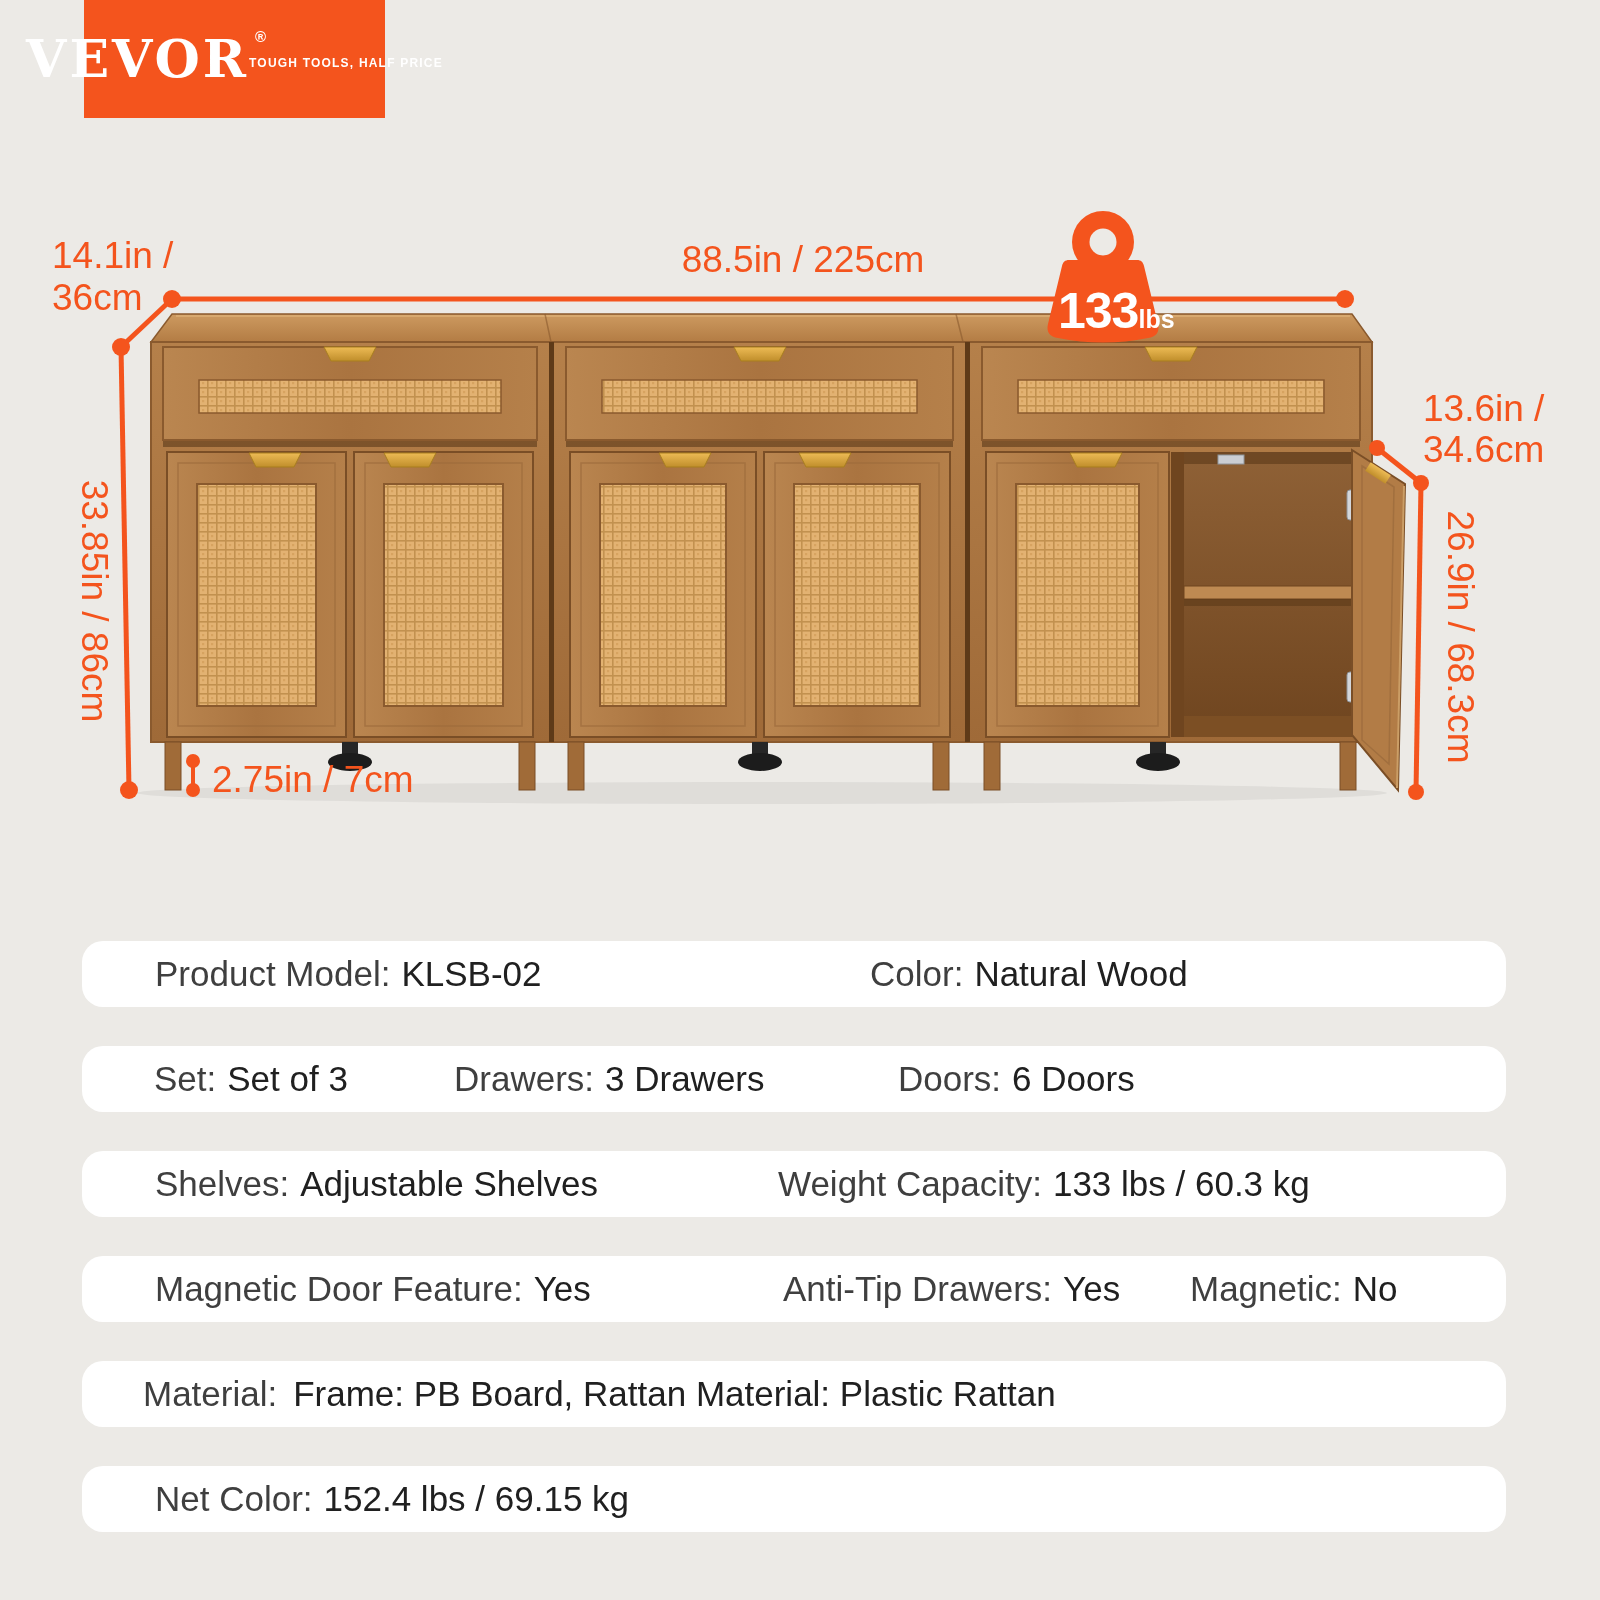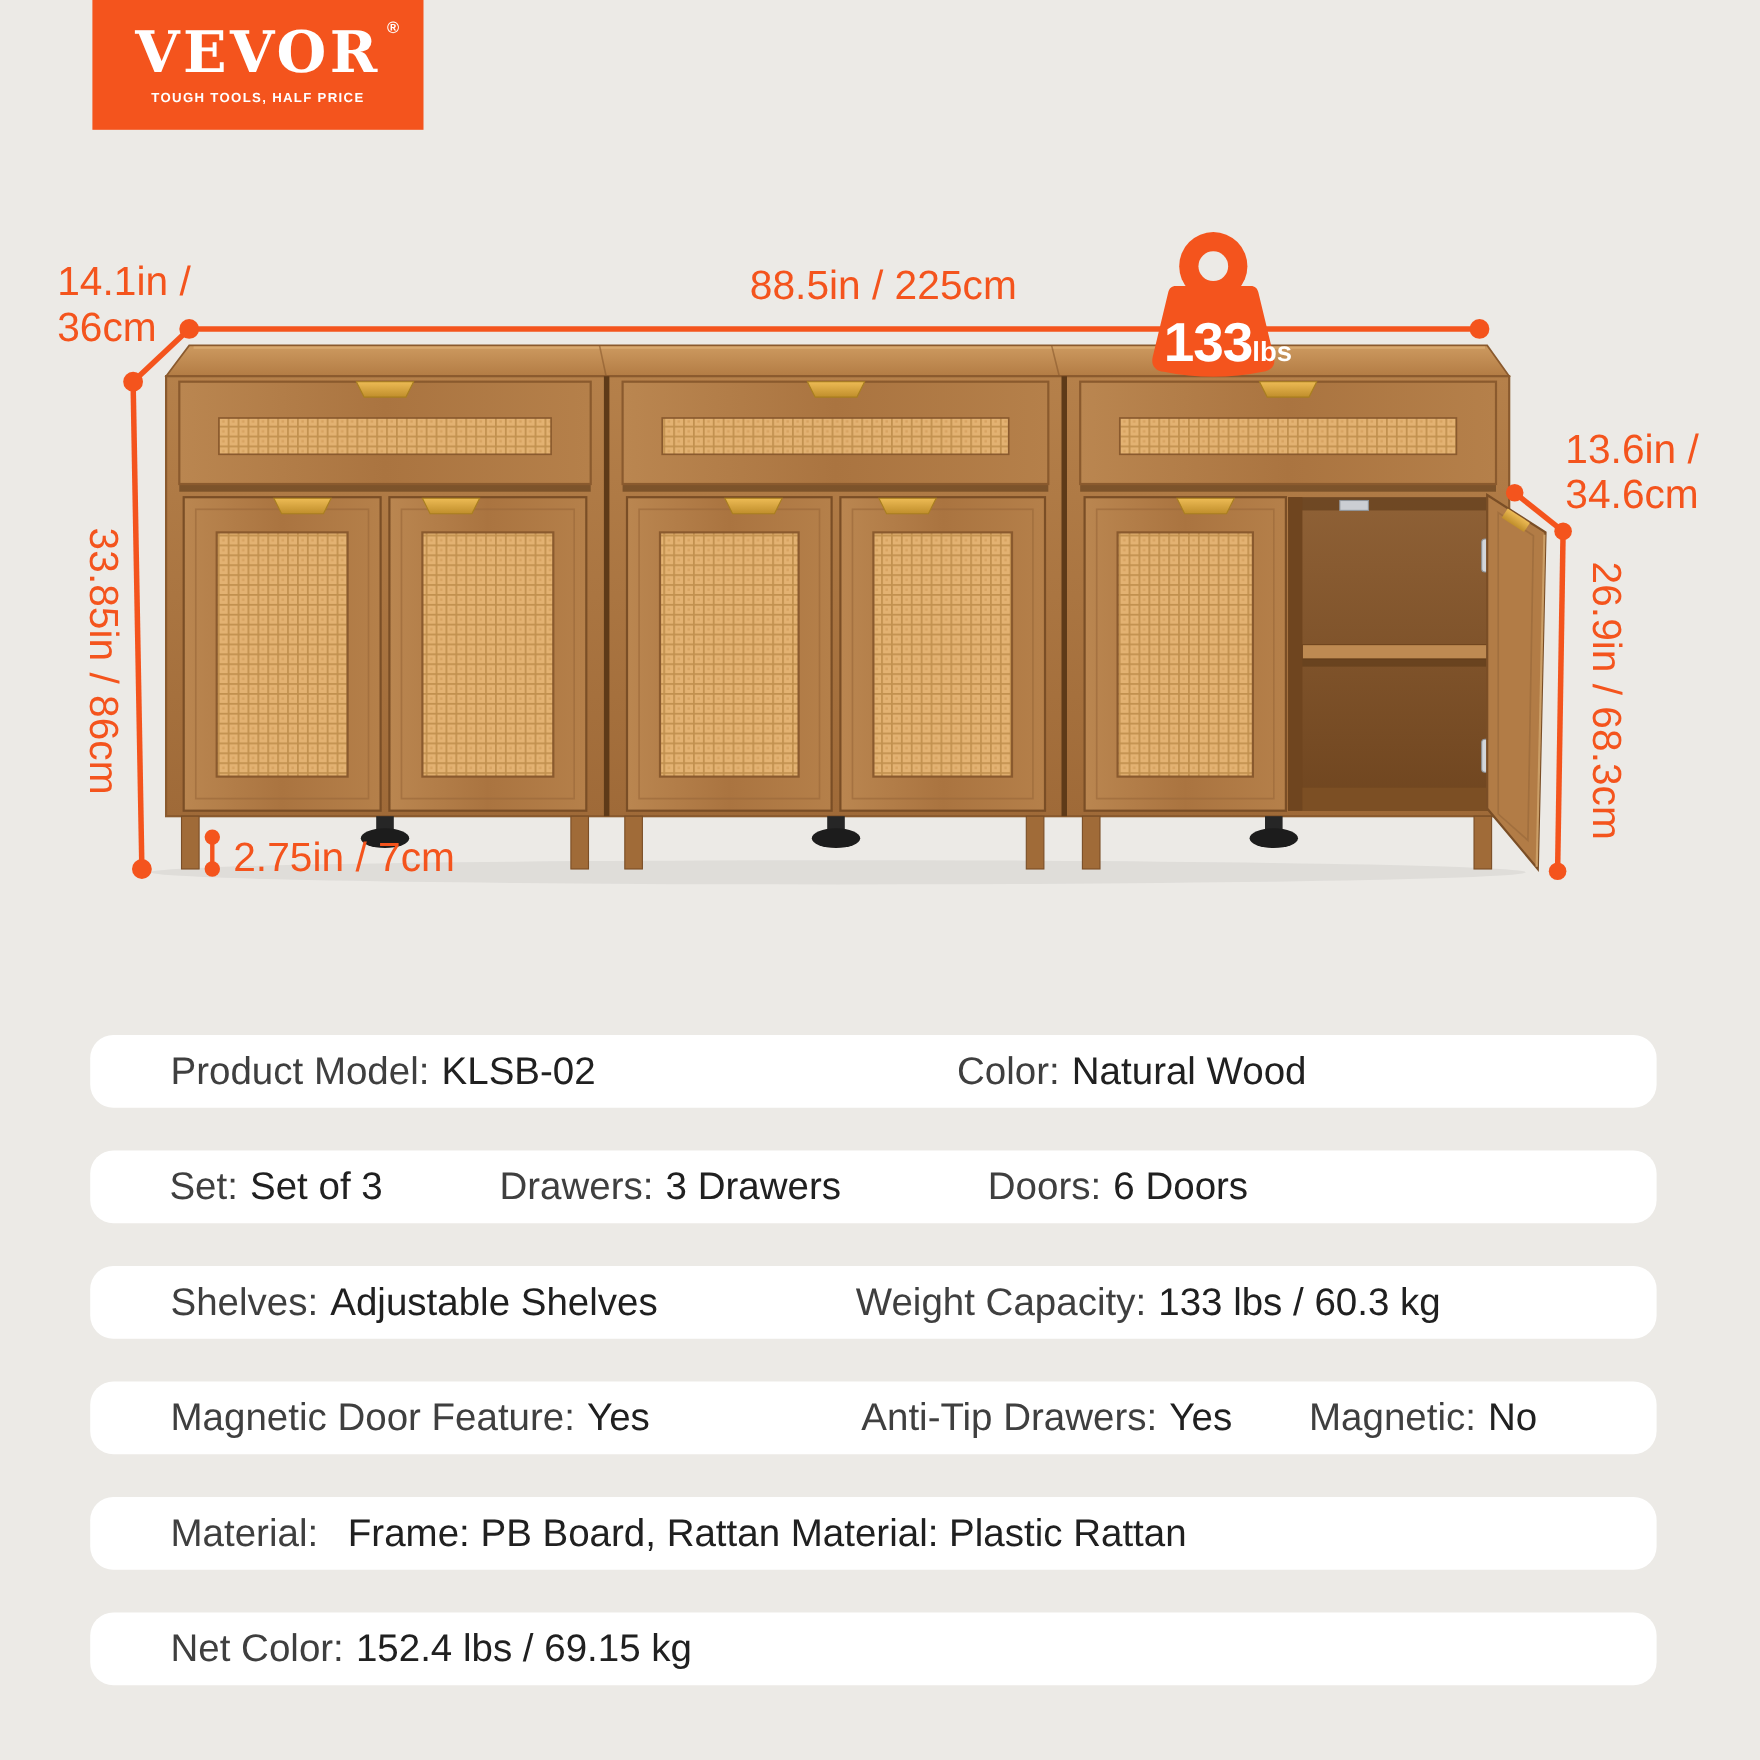--- a/index.html
+++ b/index.html
@@ -1,21 +1,21 @@
 <!DOCTYPE html>
 <html><head>
 <meta charset="utf-8">
 <style>
   html,body{margin:0;padding:0;}
   body{width:1600px;height:1600px;font-family:"Liberation Sans",sans-serif;}
   .page{position:relative;width:1600px;height:1600px;background:#ECEAE6;overflow:hidden;}
 
   
   .logo{position:absolute;left:84px;top:0;width:301px;height:118px;background:#F4541D;color:#fff;
-        display:flex;flex-direction:column;align-items:center;justify-content:center;}
+        display:flex;flex-direction:row;align-items:center;justify-content:center;}
   .logo-word{font-family:"DejaVu Serif",serif;font-weight:bold;font-size:52px;letter-spacing:3px;line-height:1;position:relative;}
   .logo-word sup{font-size:15px;position:absolute;top:-4px;right:-20px;font-family:"Liberation Sans",sans-serif;}
   .logo-tagline{font-size:12px;font-weight:bold;letter-spacing:1.2px;margin-top:8px;white-space:nowrap;}
 
   
   .illustration{position:absolute;left:0;top:0;}
   .dim-text{fill:#F4541D;font-family:"Liberation Sans",sans-serif;font-size:37px;}
 
   
   .spec-row{position:absolute;left:82px;width:1424px;height:66px;background:#FFFFFF;border-radius:21px;}
@@ -243,21 +243,21 @@
       <span class="lbl">Anti-Tip Drawers:</span>
       <span class="val">Yes</span>
     </div>
     <div class="spec-item" style="left:1108px">
       <span class="lbl">Magnetic:</span>
       <span class="val">No</span>
     </div>
   </div>
 
   <div class="spec-row" style="top:1361px">
-    <div class="spec-item" style="left:73px;gap:27px">
+    <div class="spec-item" style="left:61px;gap:16px">
       <span class="lbl">Material:</span>
       <span class="val">Frame: PB Board, Rattan Material: Plastic Rattan</span>
     </div>
   </div>
 
   <div class="spec-row" style="top:1466px">
     <div class="spec-item" style="left:73px">
       <span class="lbl">Net Color:</span>
       <span class="val">152.4 lbs / 69.15 kg</span>
     </div>

